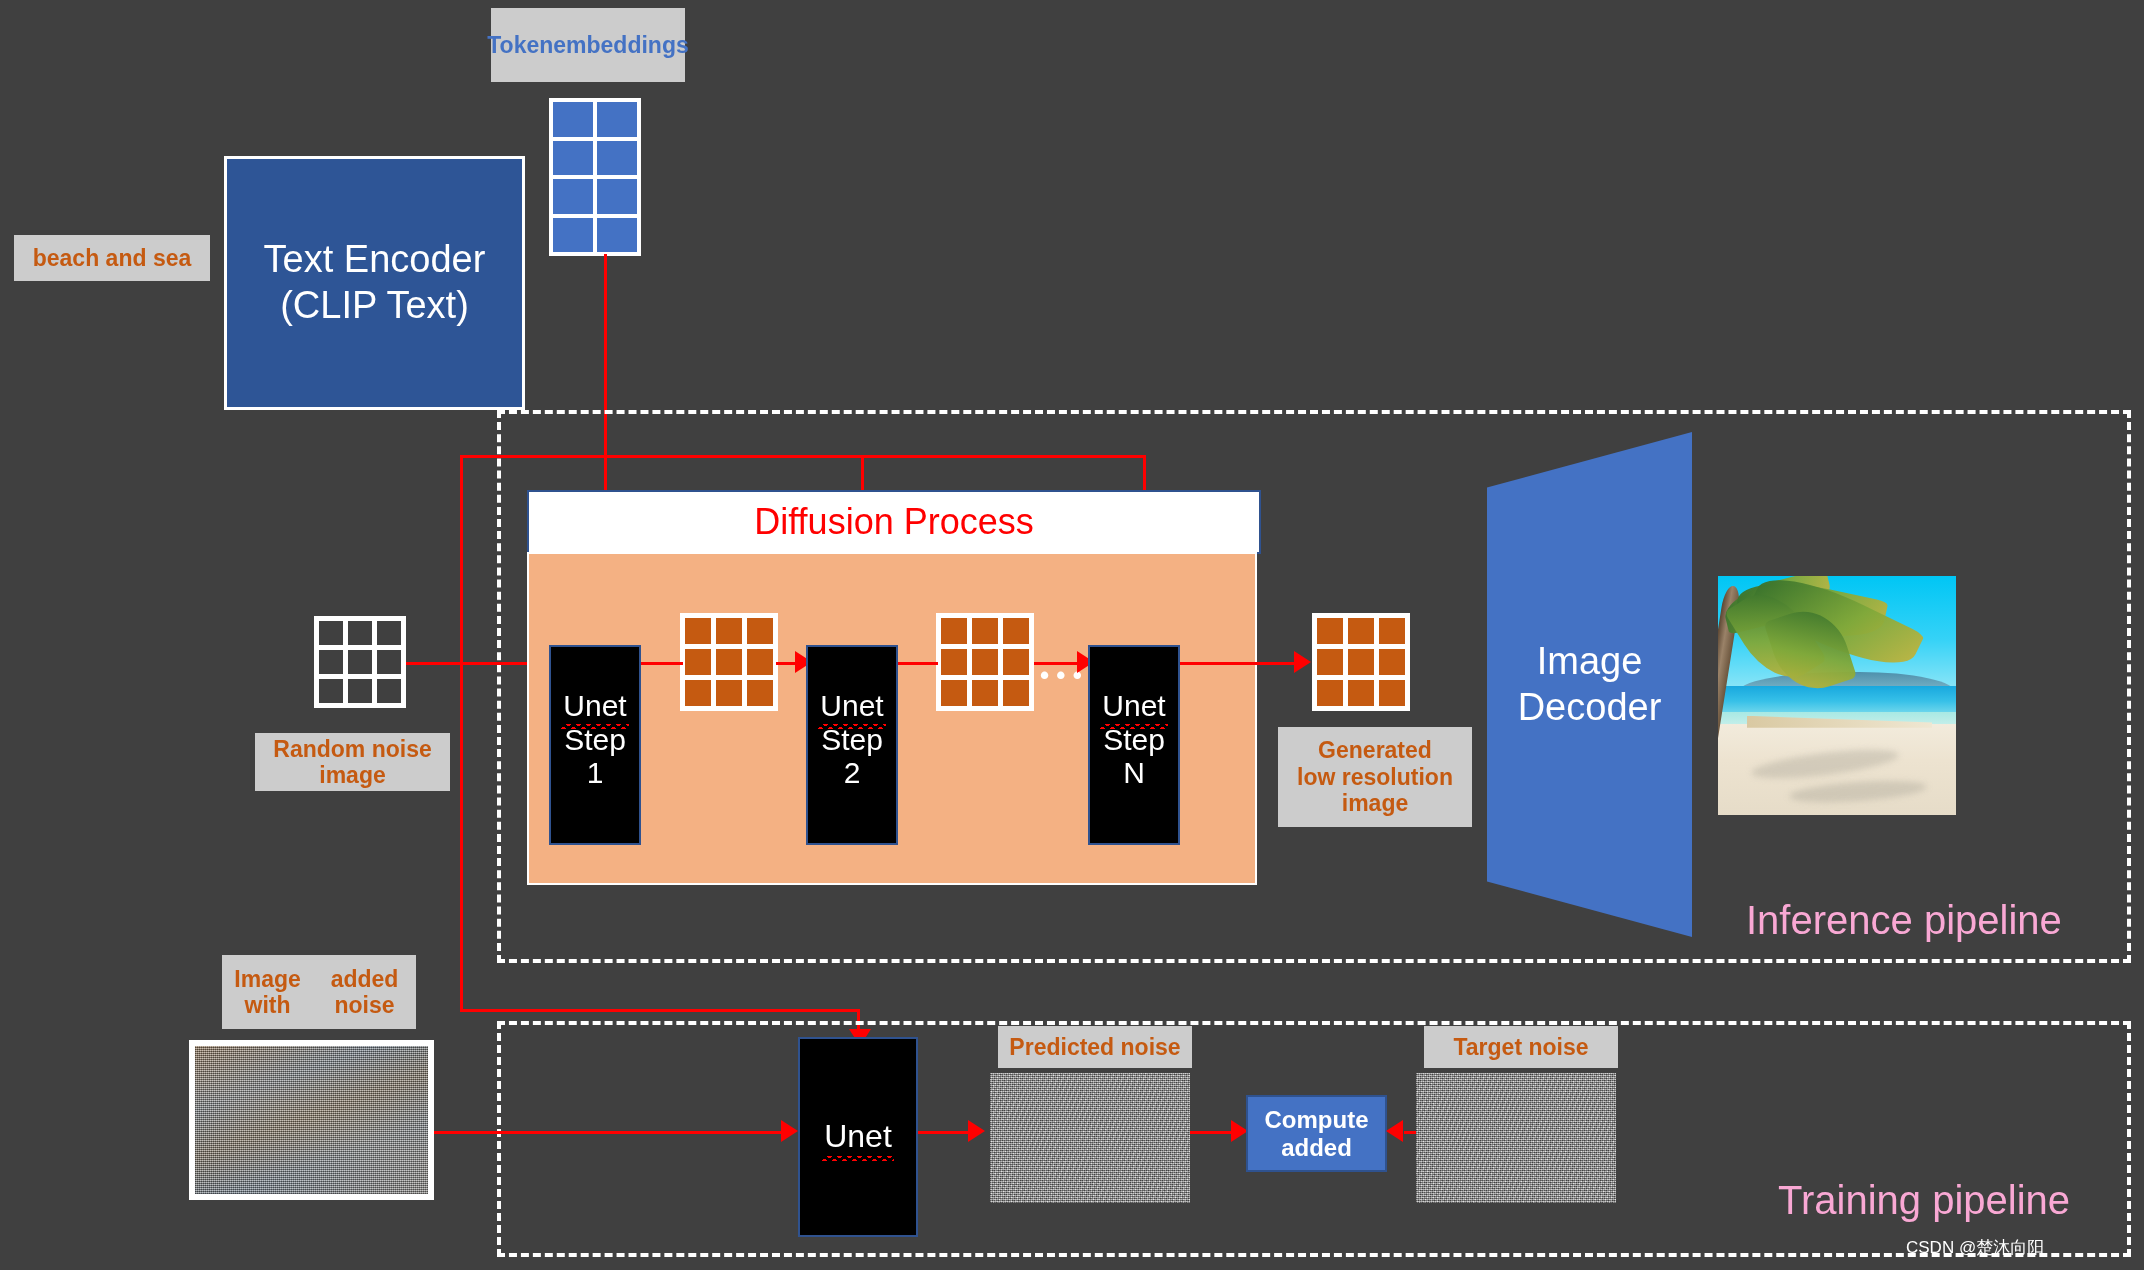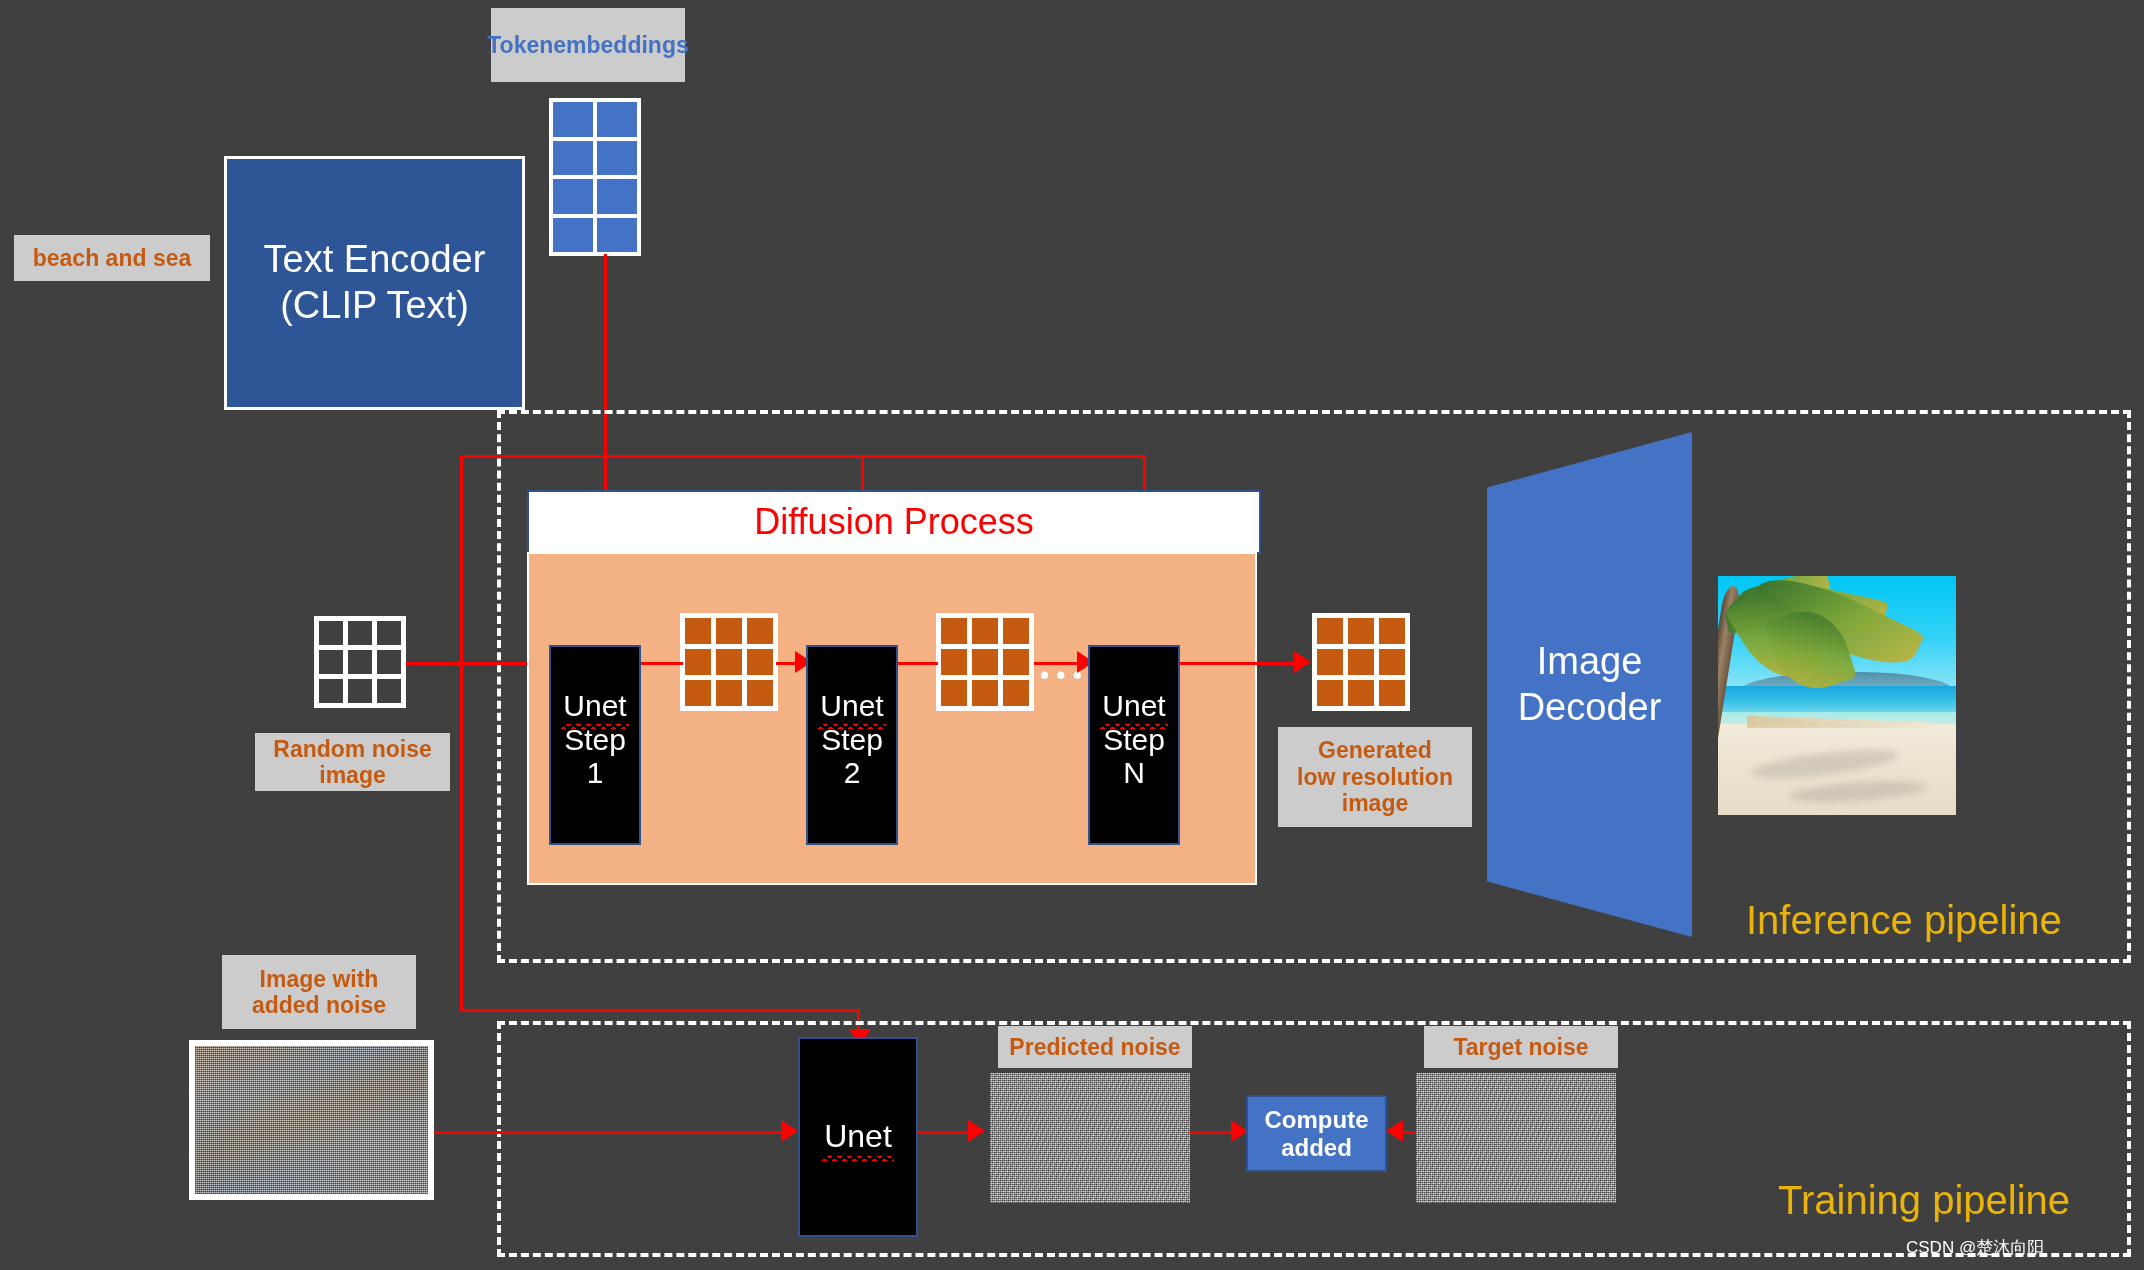--- a/index.html
+++ b/index.html
@@ -77,21 +77,21 @@
     background:#4472C4;
     clip-path:polygon(0% 11%, 100% 0%, 100% 100%, 0% 89%);
     color:#FFFFFF;display:flex;align-items:center;justify-content:center;
     text-align:center;line-height:1.2;
   }
 
   
   .pipeframe{
     border:4px dashed #FFFFFF;box-sizing:border-box;background:transparent;
   }
-  .pipelabel{color:#eab308;white-space:nowrap;}
+  .pipelabel{color:#f9a8d4;white-space:nowrap;}
 
   
   .rl-h{background:#FF0000;height:3px;}
   .rl-v{background:#FF0000;width:3px;}
   .arrow-r{
     width:0;height:0;border-top:11px solid transparent;border-bottom:11px solid transparent;
     border-left:17px solid #FF0000;
   }
   .arrow-l{
     width:0;height:0;border-top:11px solid transparent;border-bottom:11px solid transparent;
@@ -306,21 +306,21 @@
   <div class="frond" style="left:14%;top:8%;width:72%;height:22%;transform:rotate(26deg);"></div>
   <div class="frond" style="left:4%;top:12%;width:40%;height:26%;transform:rotate(58deg);"></div>
   <div class="frond" style="left:22%;top:16%;width:34%;height:30%;transform:rotate(72deg);"></div>
   <div class="shadow" style="left:14%;top:74%;width:62%;height:9%;transform:rotate(-7deg);"></div>
   <div class="shadow" style="left:30%;top:86%;width:58%;height:8%;transform:rotate(-4deg);"></div>
 </div>
 
 <div class="abs pipeframe" style="left:497px;top:1021px;width:1634px;height:236px;"></div>
 <div class="abs pipelabel" style="left:1778px;top:1178px;font-size:40px;">Training pipeline</div>
 
-<div class="abs chip" style="left:222px;top:955px;width:194px;height:74px;font-size:23px;flex-direction:column;">
+<div class="abs chip" style="left:222px;top:955px;width:194px;height:74px;font-size:23px;flex-direction:row;">
   <span>Image with</span>
   <span>added noise</span>
 </div>
 <div class="abs noise-photo" style="left:189px;top:1040px;width:245px;height:160px;border:6px solid #FFFFFF;box-sizing:border-box;"></div>
 
 <div class="abs rl-h" style="left:434px;top:1131px;width:356px;"></div>
 <div class="abs arrow-r" style="left:781px;top:1120px;"></div>
 
 <div class="abs unet" style="left:798px;top:1037px;width:120px;height:200px;font-size:32px;justify-content:center;padding-top:0;">
   <span class="squig">Unet</span>

